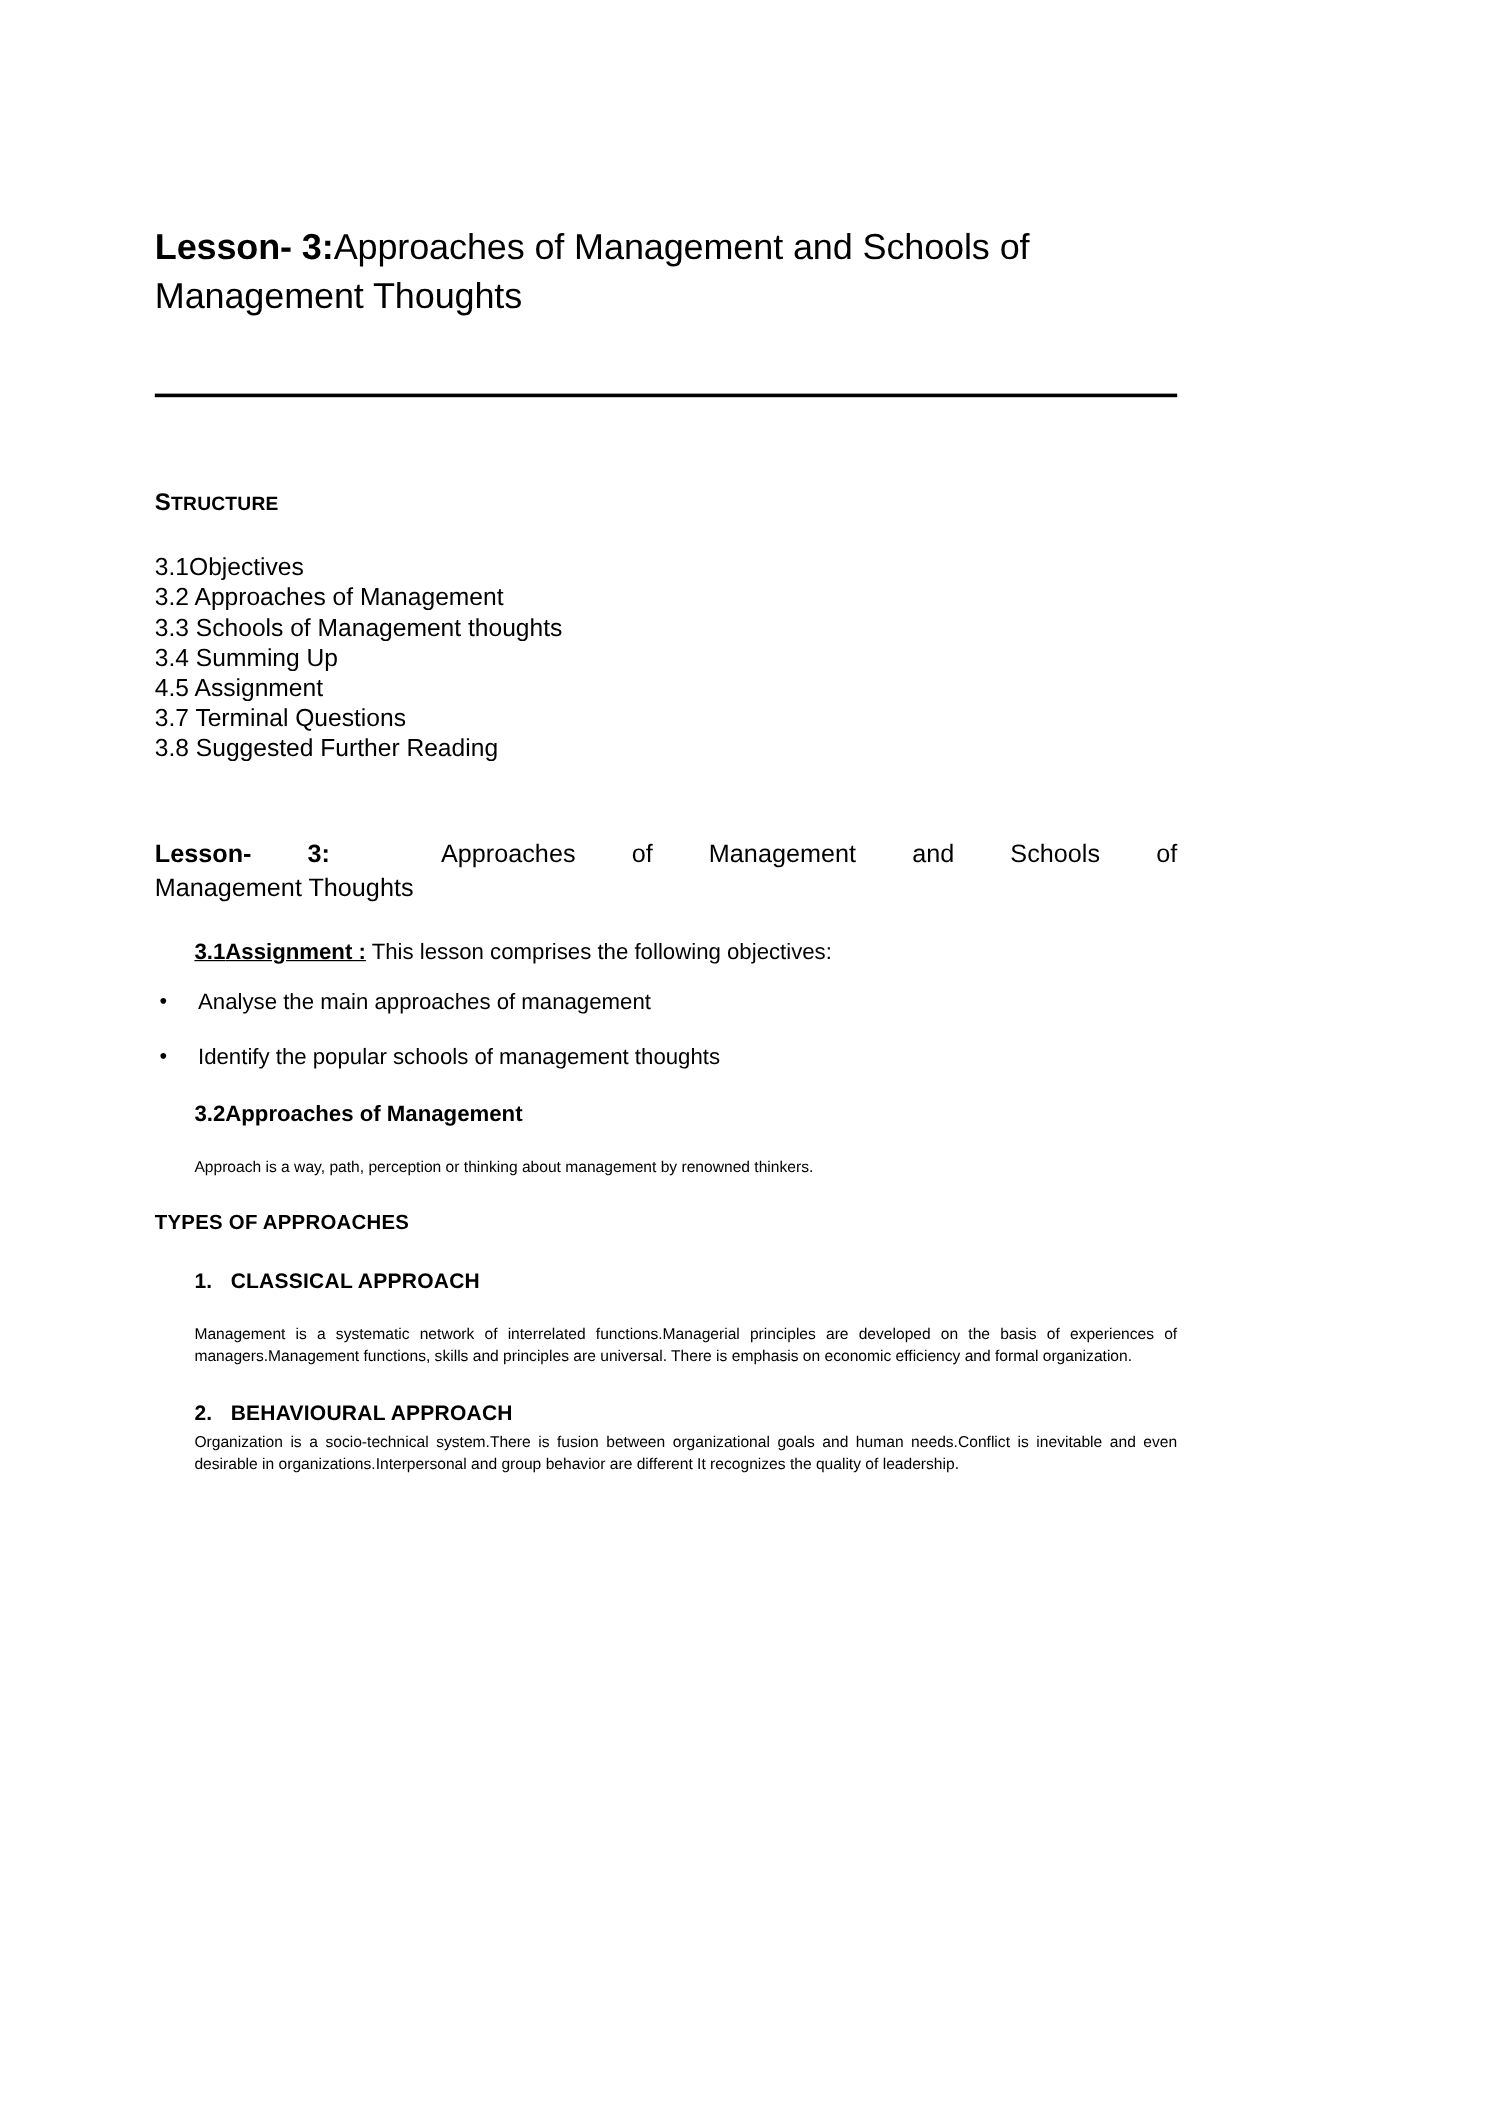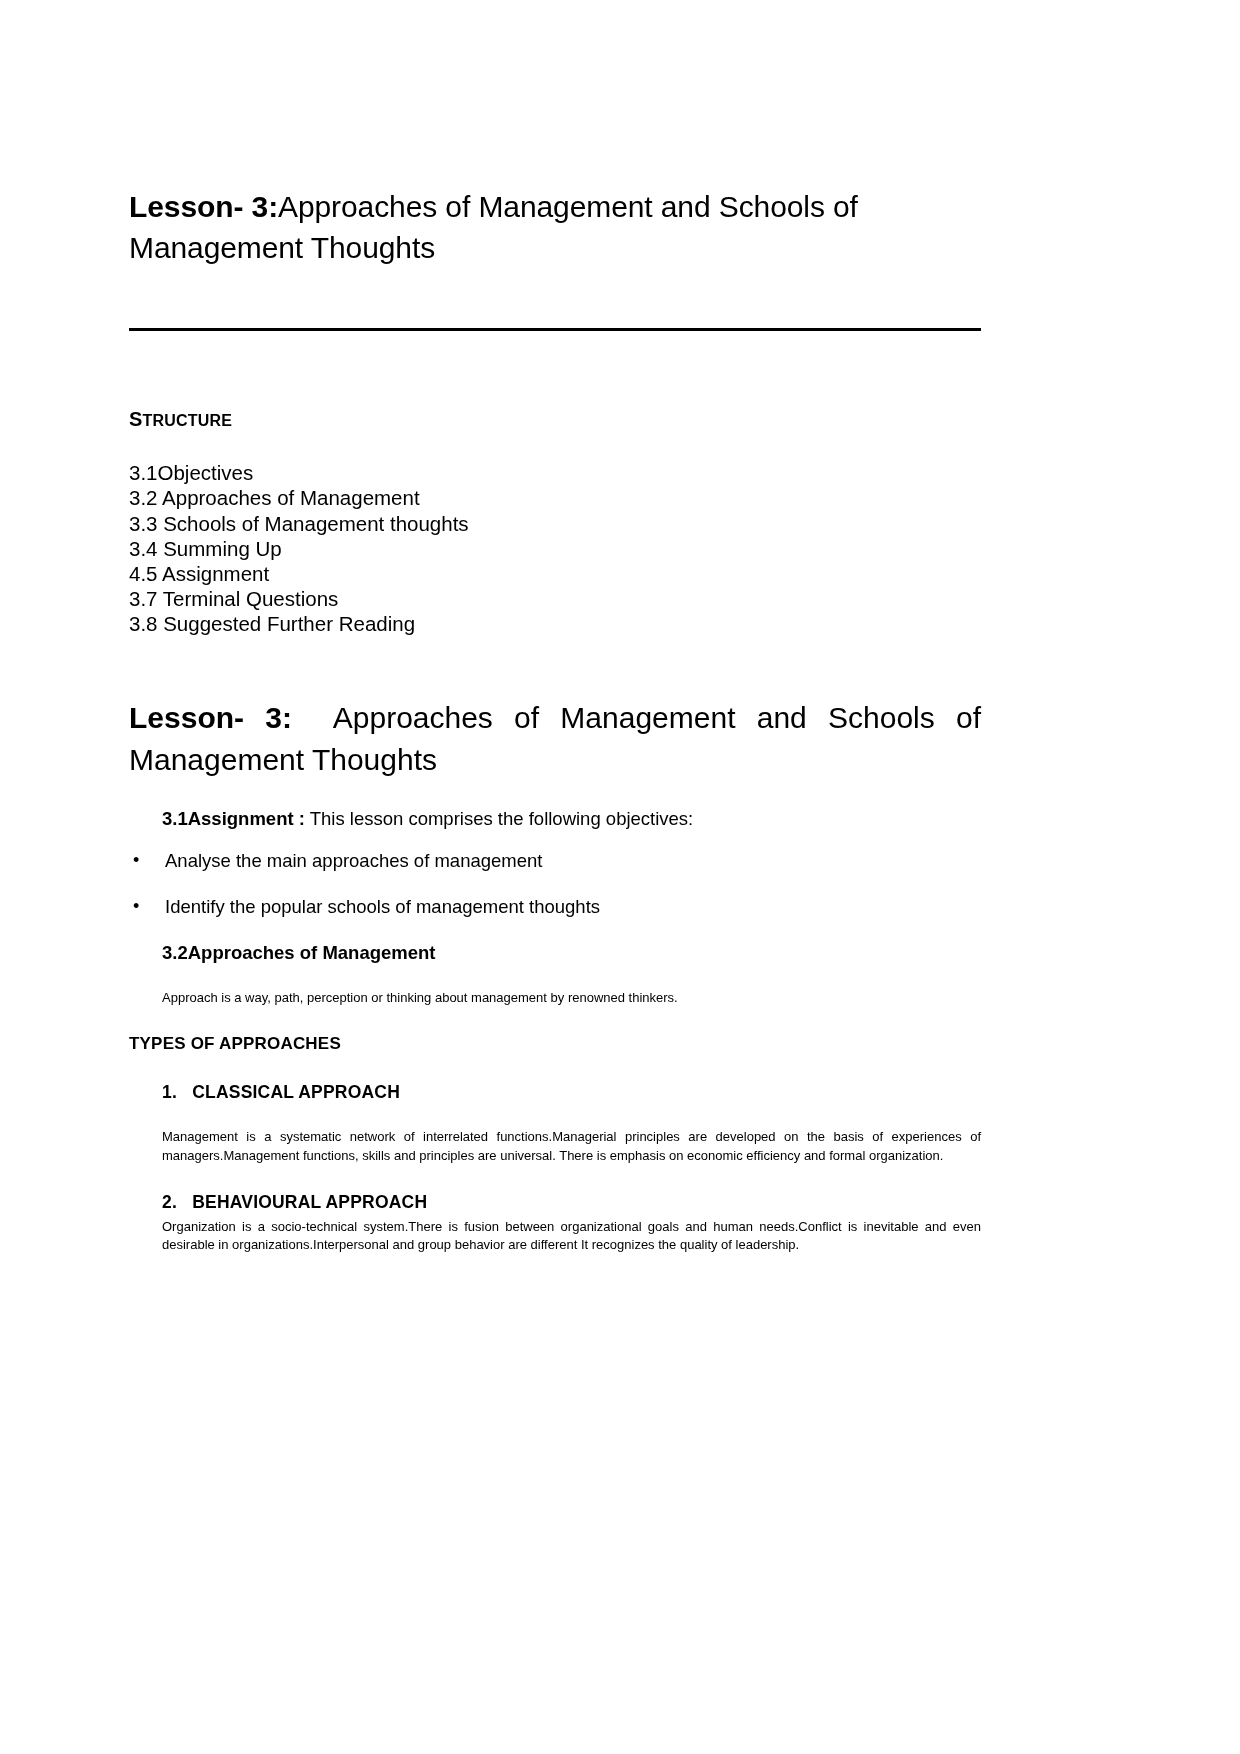--- a/index.html
+++ b/index.html
@@ -70,21 +70,21 @@
   }
   .structure-list li {
     font-size: 20.5px;
     line-height: 1.23;
     white-space: pre;
   }
 
   
   .section-title {
     margin-top: 60px;
-    font-size: 30px;
+    font-size: 21px;
     line-height: 1.4;
     text-align: justify;
     text-align-last: left;
     font-weight: normal;
   }
   .section-title .lead { font-weight: bold; }
   .section-title .l1 {
     display: block;
     text-align: justify;
     text-align-last: justify;
@@ -93,21 +93,21 @@
 
   
   .indent {
     margin-left: 33px;
   }
   .subhead {
     margin-top: 26px;
     font-size: 18.5px;
     line-height: 1.3;
   }
-  .subhead b { font-weight: bold; }
+  .subhead b { font-weight: bold; text-decoration: underline; }
 
   .bullets {
     margin: 0;
     padding: 0;
     list-style: none;
     margin-top: 18px;
   }
   .bullets li {
     position: relative;
     padding-left: 36px;

